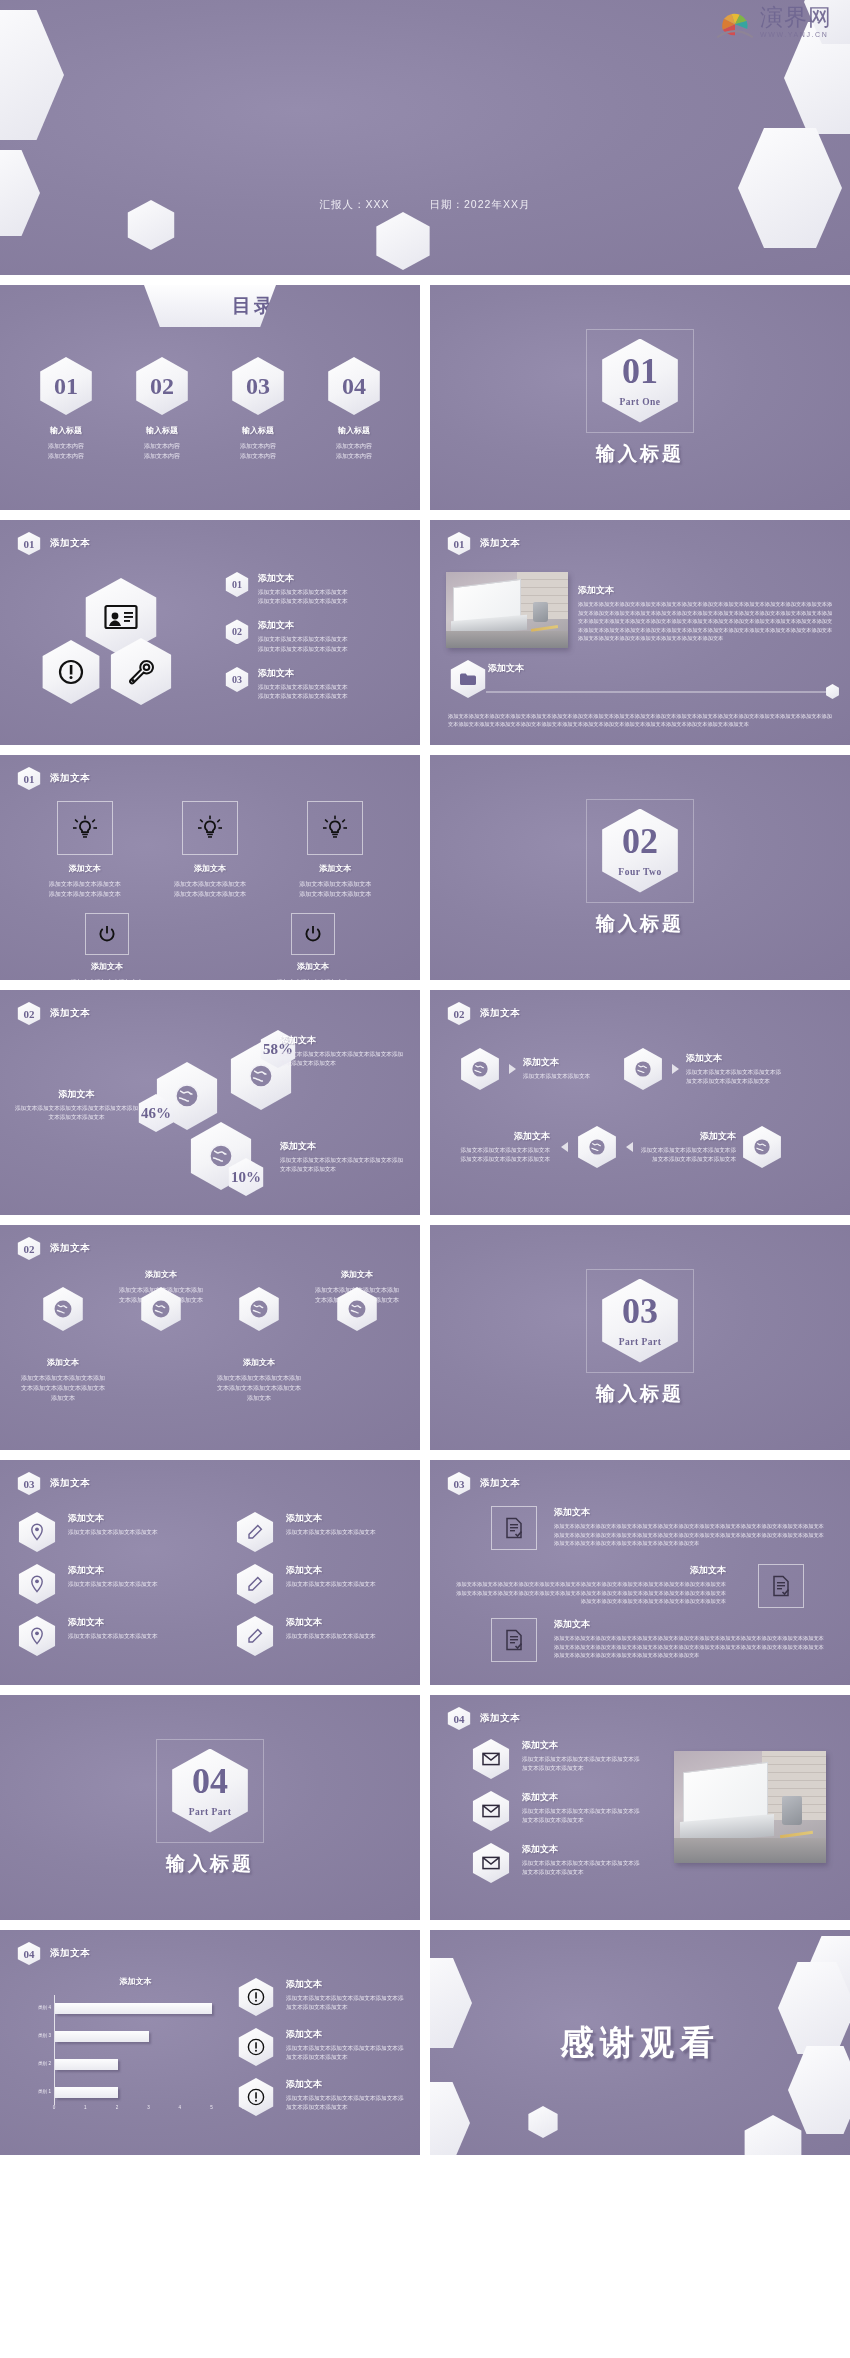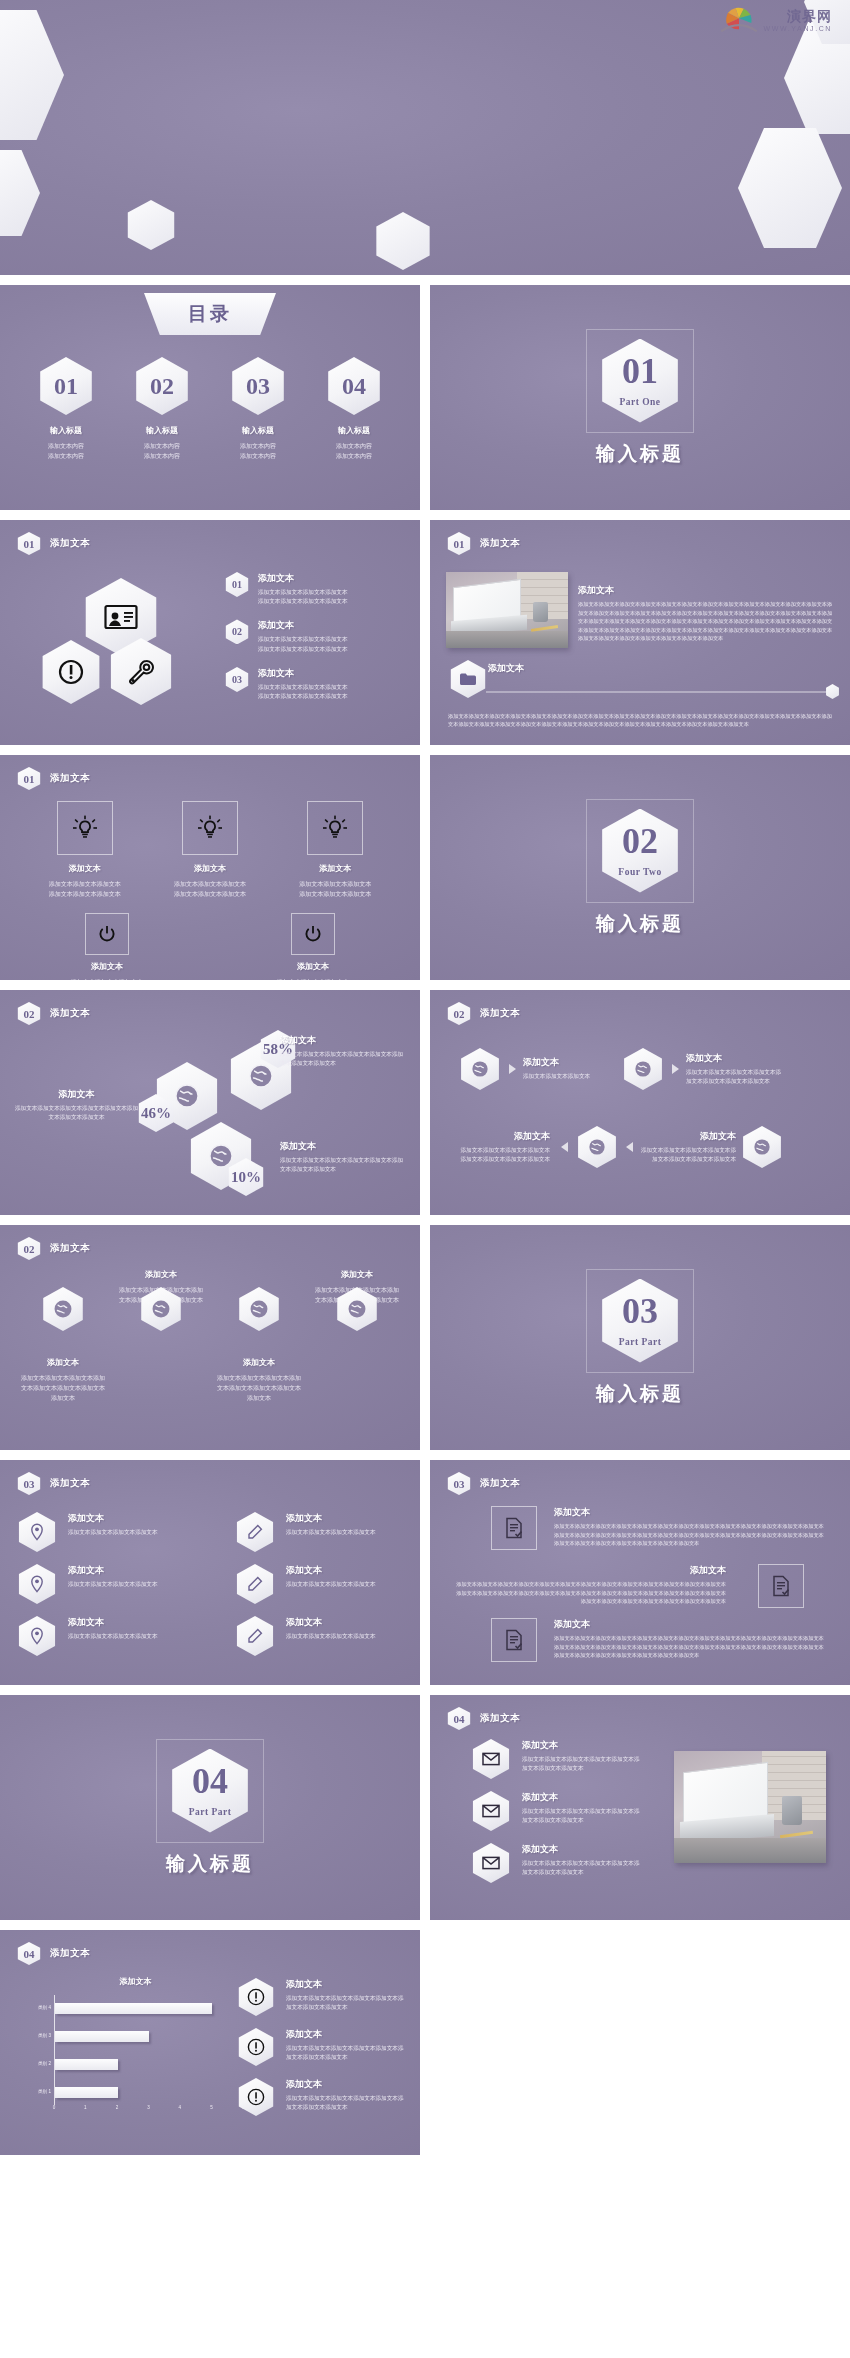--- a/index.html
+++ b/index.html
@@ -47,21 +47,21 @@
   .t-meta {
     position:absolute; left:0; right:0; top:198px; text-align:center;
     font-size:10.5px; letter-spacing:1px; color:#f0eef5;
   }
   .t-meta span { margin:0 18px; }
 
   
   .wm { position:absolute; right:18px; top:6px; display:flex; align-items:flex-end; gap:4px; opacity:.92;}
   .wm-fan { width:42px; height:26px; }
   .wm-txt { display:flex; flex-direction:column; line-height:1; }
-  .wm-cn { font-size:14px; font-weight:700; color:#6f6691; letter-spacing:1px;text-align:right; }
+  .wm-cn { font-size:23px; font-weight:400; color:#6f6691; letter-spacing:1px;text-align:right; }
   .wm-url { font-size:7px; color:#7b7198; letter-spacing:1.6px; margin-top:2px; }
 
   
   .hdr { position:absolute; left:16px; top:12px; display:flex; align-items:center; gap:8px; }
   .hdr-num {
     width:26px; height:23px; display:flex; align-items:center; justify-content:center;
     clip-path:polygon(50% 0%,93% 25%,93% 75%,50% 100%,7% 75%,7% 25%);
     background:linear-gradient(155deg,#fff,#e9e9f0);
     color:#6c6390; font-size:11px; font-weight:700;
     font-family:"Liberation Serif",serif;
@@ -70,25 +70,25 @@
   .hdr-txt { font-size:9.5px; font-weight:700; letter-spacing:.6px; color:#fff;
              text-shadow:1px 1px 1px rgba(90,80,115,.45); }
 
   .h3 { font-size:9px; font-weight:700; color:#fff; margin-bottom:3px;
         text-shadow:1px 1px 1px rgba(90,80,115,.4); }
   .body-txt { font-size:5.6px; line-height:1.65; color:#ece9f2; word-break:break-all; }
   .body-txt.sm { font-size:5.2px; }
 
   
   .cat-tab {
-    position:absolute; left:50%; transform:translateX(-50%); top:8px;
+    position:absolute; left:50%; transform:translateX(-50%); top:0;
     width:132px; height:42px;
     background:linear-gradient(180deg,#fdfdfe,#e9e9f1);
     clip-path:polygon(18% 0%,82% 0%,100% 0%,88% 100%,12% 100%,0% 0%);
-    display:flex; align-items:center; justify-content:center;
+    display:flex; align-items:center; justify-content:flex-end;
     filter:drop-shadow(0 3px 3px rgba(60,50,80,.3));
   }
   .cat-tab span { font-family:"Liberation Serif",serif; font-size:19px; font-weight:700;
                   color:#6a6190; letter-spacing:3px; }
   .cat-row { position:absolute; top:72px; left:0; right:0; display:flex;
              justify-content:space-around; padding:0 18px; }
   .cat-item { width:82px; text-align:center; }
   .cat-hex { width:60px; height:58px; margin:0 auto 10px; }
   .cat-hex .num { font-family:"Liberation Serif",serif; font-size:24px; font-weight:700; color:#6d6492; }
   .cat-title { font-size:8px; font-weight:700; color:#fff; margin-bottom:5px;
@@ -233,20 +233,24 @@
         <path d="M30 18 L37 4 A22 22 0 0 1 47 13 Z" fill="#7fba3f"></path>
         <path d="M30 18 L47 13 A22 22 0 0 1 48 25 Z" fill="#2fa9a0"></path>
         <path d="M4 37 Q30 19 56 37" fill="none" stroke="#8f8596" stroke-width="3"></path>
       </svg>
       <div class="wm-txt">
         <div class="wm-cn">演界网</div>
         <div class="wm-url">WWW.YANJ.CN</div>
       </div>
     </div>
 
+    <div class="t-meta">
+      <span>汇报人：XXX</span>
+      <span>日期：2022年XX月</span>
+    </div>
   </div>
 
   <div class="slide half">
     <div class="cat-tab">
       <span>目录</span>
     </div>
     <div class="cat-row">
       <div class="cat-item">
         <div class="hexbox cat-hex">
           <span class="num">01</span>
@@ -904,14 +908,26 @@
           </svg>
         </div>
         <div>
           <div class="h3">添加文本</div>
           <div class="body-txt">添加文本添加文本添加文本添加文本添加文本添加文本添加文本添加文本</div>
         </div>
       </div>
     </div>
   </div>
 
+  <div class="slide half">
+    <div class="deco w" style="width:76px;height:90px;left:-34px;top:28px;"></div>
+    <div class="deco w" style="width:70px;height:82px;left:-30px;top:152px;"></div>
+    <div class="deco" style="width:34px;height:32px;left:96px;top:176px;"></div>
+    <div class="deco w" style="width:62px;height:72px;right:-18px;top:6px;"></div>
+    <div class="deco w" style="width:78px;height:92px;right:-6px;top:32px;"></div>
+    <div class="deco w" style="width:74px;height:88px;right:-12px;top:116px;"></div>
+    <div class="deco" style="width:66px;height:62px;right:44px;bottom:-22px;"></div>
+    <div class="thanks">
+      <span>感谢观看</span>
+    </div>
+  </div>
 
 </div>
 
 </body></html>

